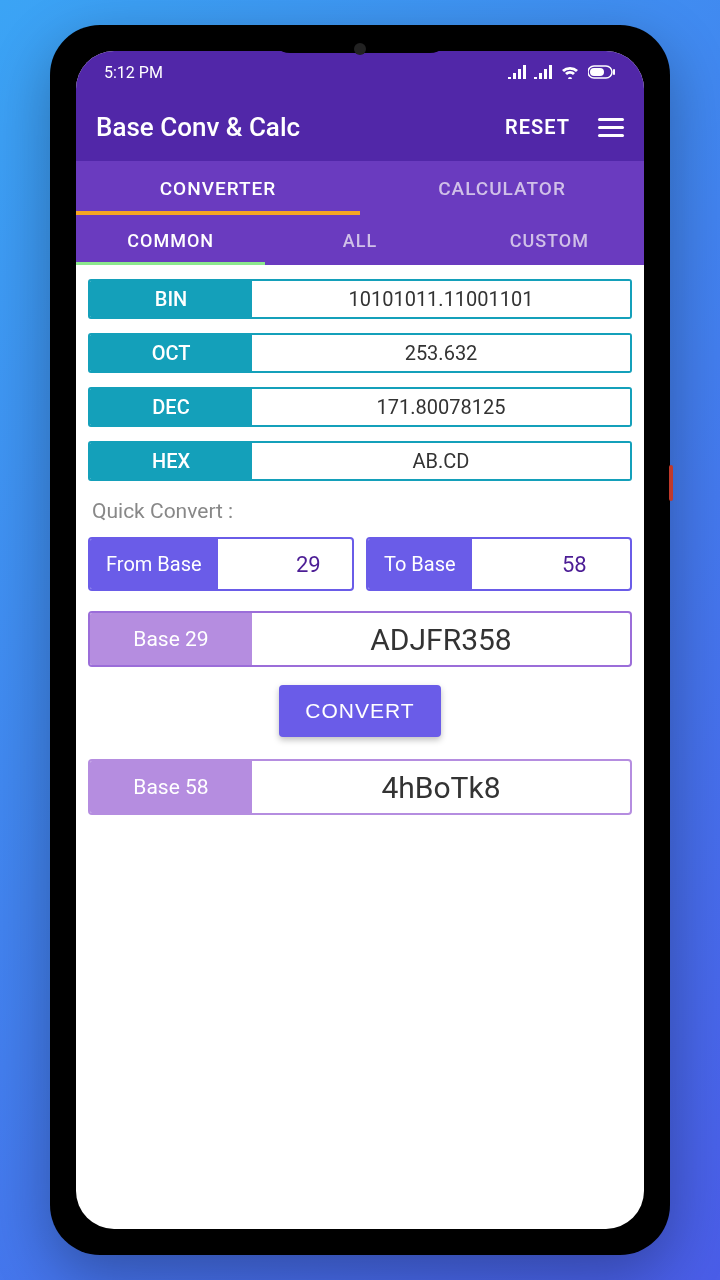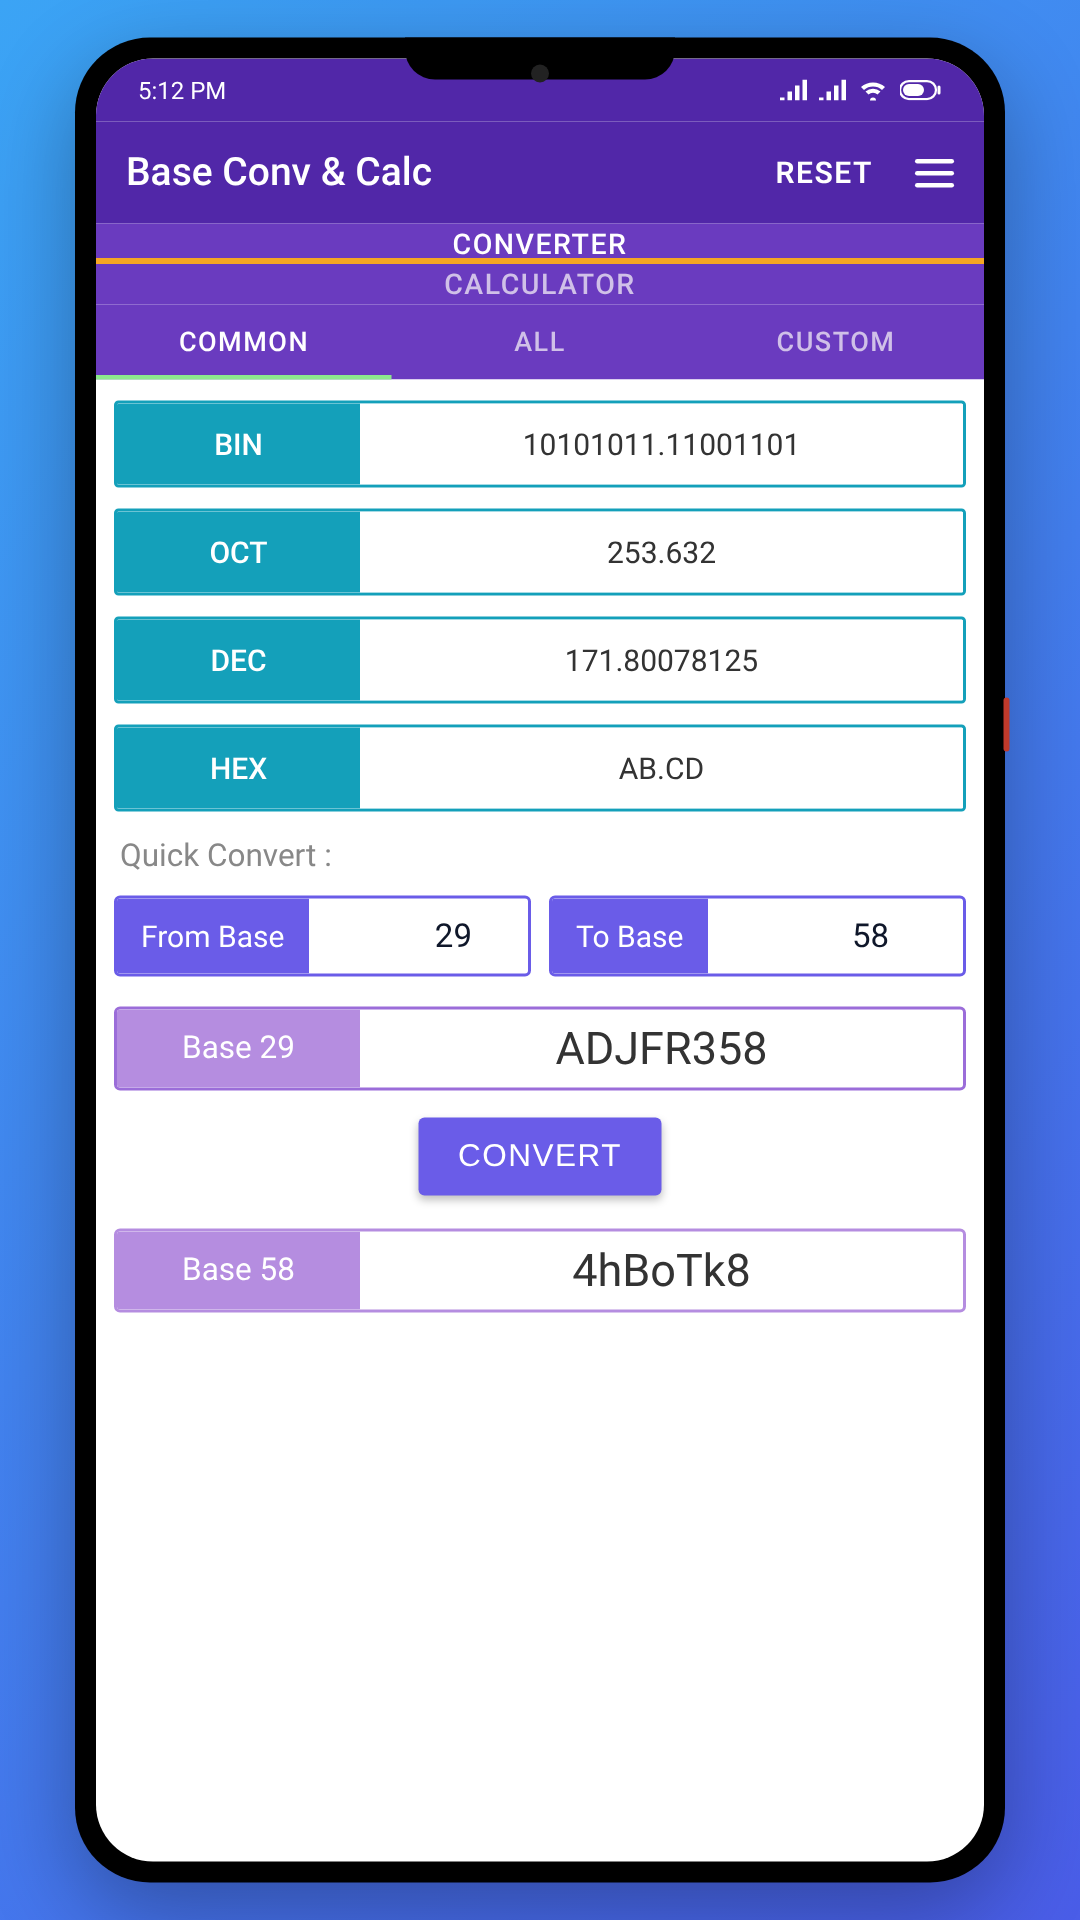--- a/index.html
+++ b/index.html
@@ -11,21 +11,21 @@
     display: flex;
     align-items: center;
     justify-content: center;
     overflow: hidden;
   }
   .phone-frame {
     width: 620px;
     height: 1230px;
     background: #000;
     border-radius: 50px;
-    padding: 14px;
+    padding: 26px;
     position: relative;
     box-shadow: 0 20px 60px rgba(0,0,0,0.3);
   }
   .phone-frame::before {
     content: '';
     position: absolute;
     top: 0;
     left: 50%;
     transform: translateX(-50%);
     width: 180px;
@@ -100,21 +100,20 @@
   .menu-icon span {
     width: 26px;
     height: 3px;
     background: #fff;
     border-radius: 2px;
   }
   .tabs-primary {
     background: #6a3bbf;
     display: flex;
     height: 54px;
-    flex-direction: column;
   }
   .tab-primary {
     flex: 1;
     display: flex;
     align-items: center;
     justify-content: center;
     color: #d0c0e8;
     font-size: 19px;
     font-weight: 500;
     letter-spacing: 1px;
@@ -163,21 +162,21 @@
   .content {
     padding: 14px 12px;
     background: #fff;
   }
   .conv-row {
     display: flex;
     margin-bottom: 14px;
     border: 2px solid #14a0ba;
     border-radius: 3px;
     overflow: hidden;
-    height: 58px;
+    height: 40px;
   }
   .conv-label {
     width: 162px;
     background: #14a0ba;
     color: #fff;
     display: flex;
     align-items: center;
     justify-content: center;
     font-size: 20px;
     font-weight: 500;
@@ -219,21 +218,21 @@
     font-size: 20px;
     padding: 0 16px;
     white-space: nowrap;
   }
   .quick-value {
     flex: 1;
     display: flex;
     align-items: center;
     justify-content: center;
     font-size: 22px;
-    color: #0f172a;
+    color: #4c1d95;
     min-width: 60px;
   }
   .base-row {
     display: flex;
     border: 2px solid #9b6dd9;
     border-radius: 4px;
     overflow: hidden;
     height: 56px;
     margin-bottom: 18px;
   }

